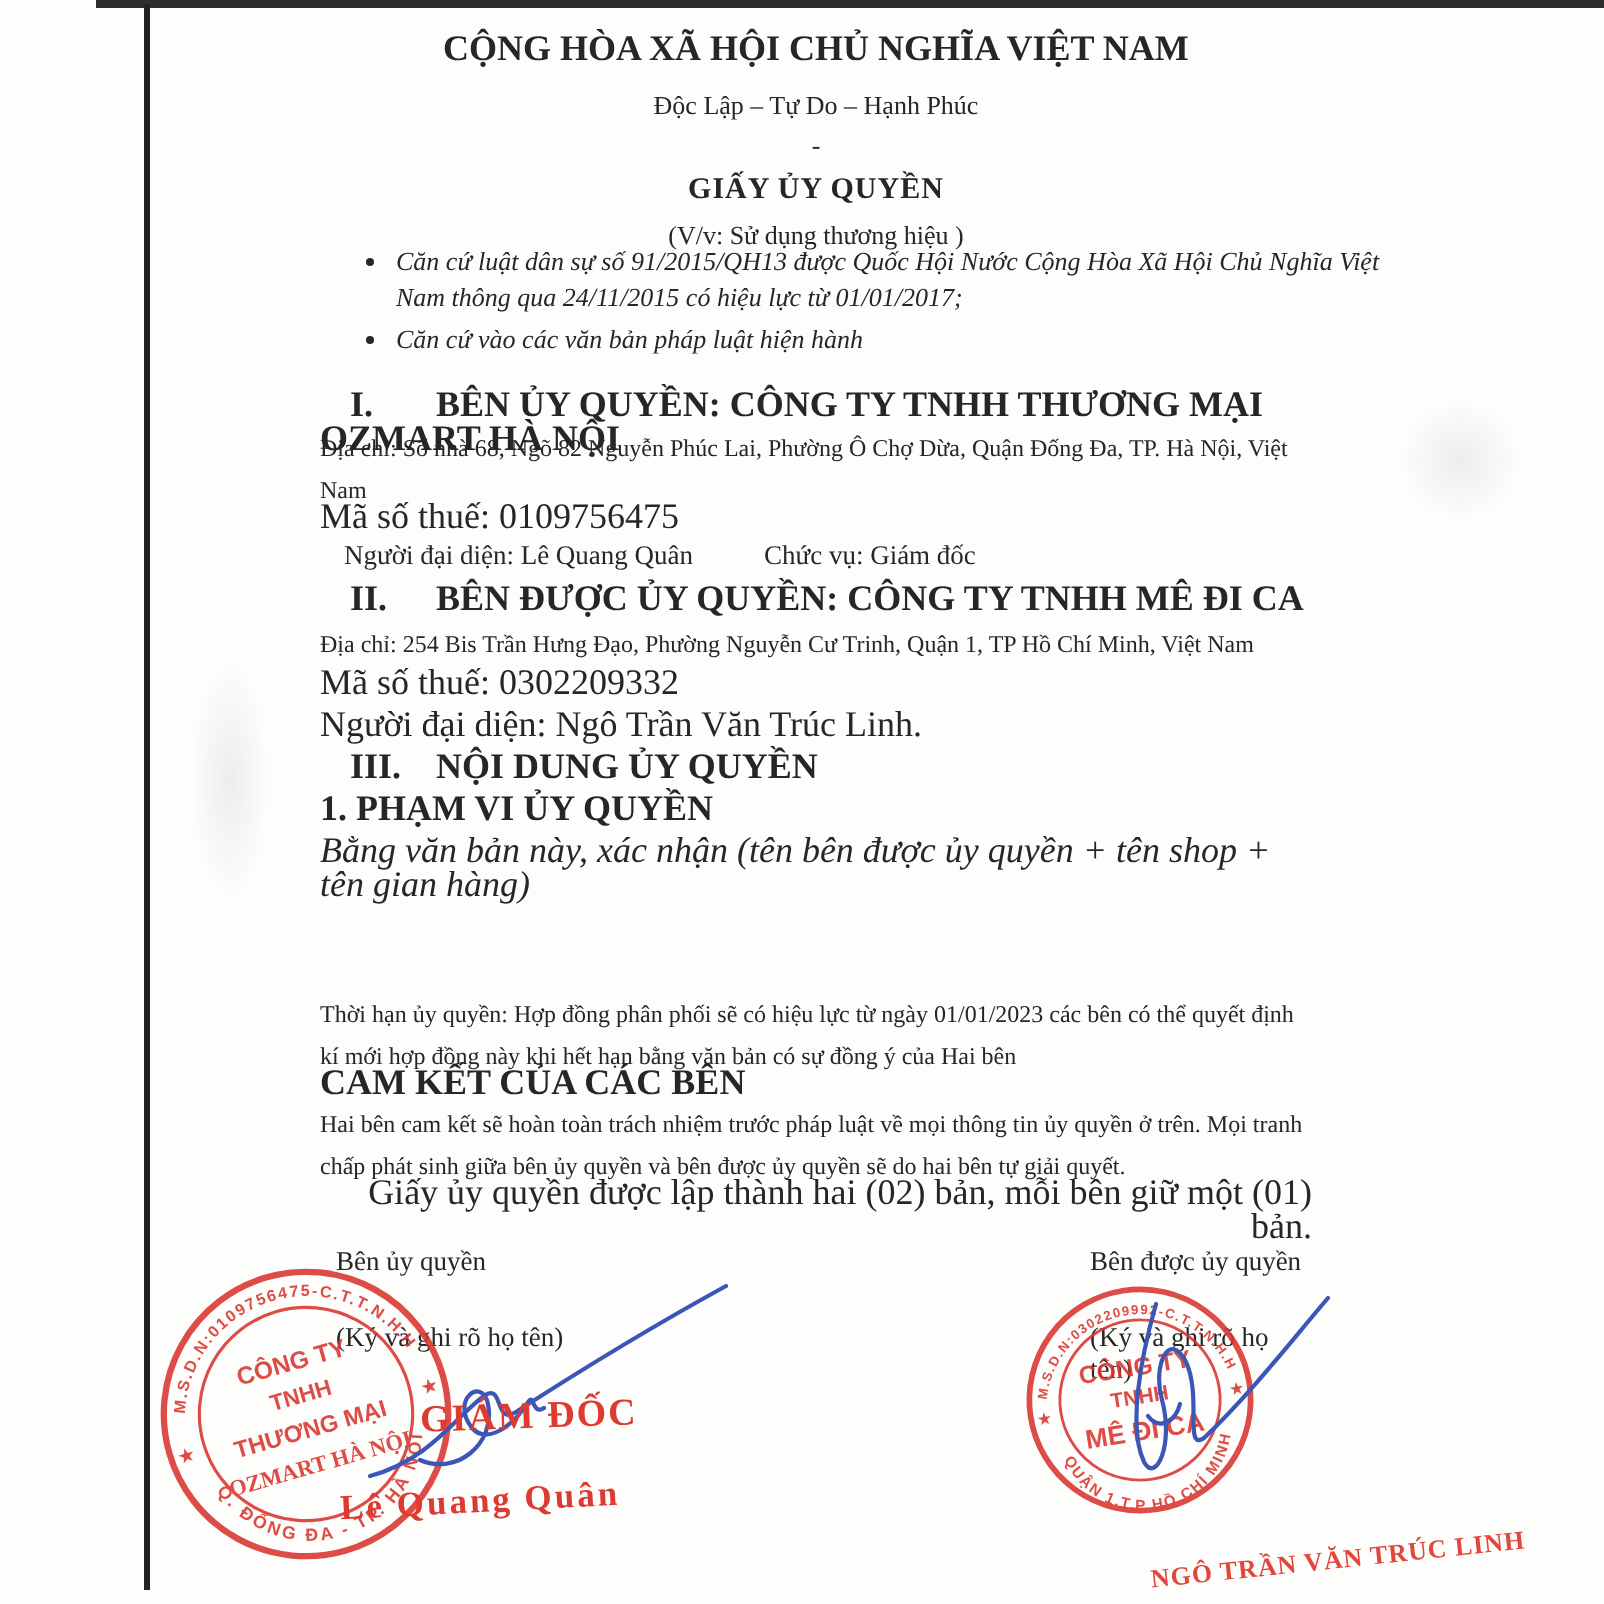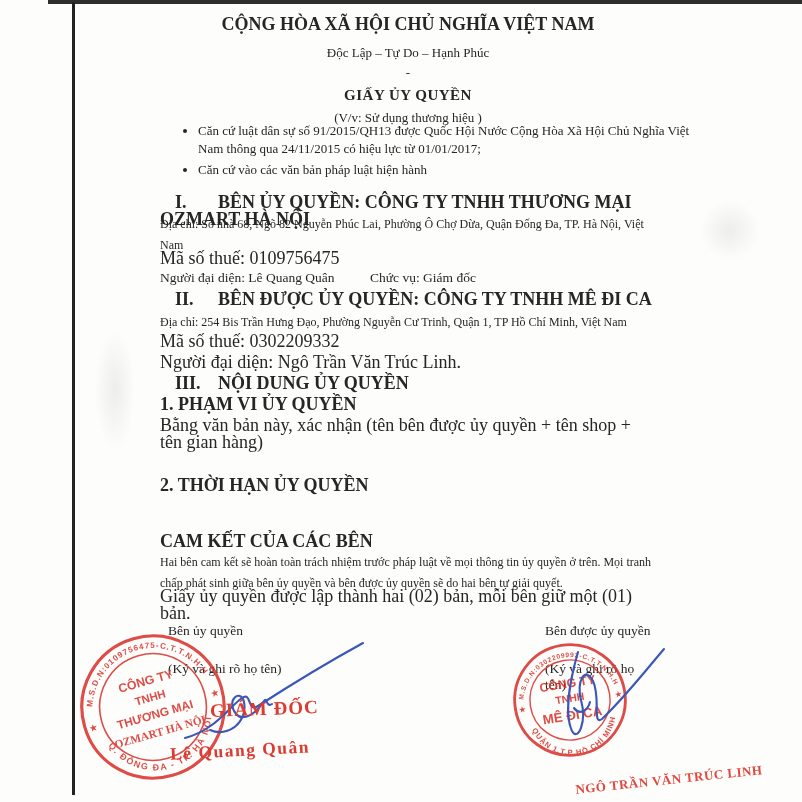--- a/index.html
+++ b/index.html
@@ -6,21 +6,21 @@
   .page{
     position:relative;width:802px;height:802px;background:#fdfdfb;
     font-family:"Liberation Serif","DejaVu Serif",serif;color:#262626;
     overflow:hidden;margin:0 auto;
   }
   .scan-topbar{position:absolute;left:48px;top:0;width:754px;height:4px;background:#2e2e2e;}
   .scan-vline{position:absolute;left:72px;top:2px;width:3px;height:793px;background:#222;}
   .col{position:absolute;left:160px;width:496px;}
   .center{text-align:center;}
   .b{font-weight:bold;}
-  .i{}
+  .i{font-style:italic;}
   .fs13{font-size:13px;line-height:17px;}
   .fs135{font-size:18px;line-height:17px;}
   .fs15{font-size:15px;line-height:18px;}
   .addr{line-height:21px;font-size:12px;}
   .head-row .numeral{display:inline-block;width:43px;padding-left:15px;}
   .bullets{margin:0;padding-left:38px;font-size:13px;line-height:18px;}
   .bullets li{margin-bottom:3px;}
   .rep-row{position:relative;font-size:13.5px;}
   .rep-row .pos{position:absolute;left:210px;top:0;}
   .sig-row{position:relative;font-size:13.5px;height:18px;}
@@ -57,45 +57,45 @@
     <li>Căn cứ luật dân sự số 91/2015/QH13 được Quốc Hội Nước Cộng Hòa Xã Hội Chủ Nghĩa Việt Nam thông qua 24/11/2015 có hiệu lực từ 01/01/2017;</li>
     <li>Căn cứ vào các văn bản pháp luật hiện hành</li>
   </ul>
 
 
   <div class="col b fs135 head-row" style="top:194px;">
     <span class="numeral">I.</span><span>BÊN ỦY QUYỀN: CÔNG TY TNHH THƯƠNG MẠI OZMART HÀ NỘI</span>
   </div>
   <div class="col addr" style="top:214px;">Địa chỉ: Số nhà 68, Ngõ 82 Nguyễn Phúc Lai, Phường Ô Chợ Dừa, Quận Đống Đa, TP. Hà Nội, Việt Nam</div>
   <div class="col fs135" style="top:250px;">Mã số thuế: 0109756475</div>
-  <div class="col rep-row" style="top:270px;">
+  <div class="col rep-row" style="top:270px;margin-left:12px;">
     <span>Người đại diện: Lê Quang Quân</span>
     <span class="pos">Chức vụ: Giám đốc</span>
   </div>
 
   <div class="col b fs135 head-row" style="top:291px;">
     <span class="numeral">II.</span><span>BÊN ĐƯỢC ỦY QUYỀN: CÔNG TY TNHH MÊ ĐI CA</span>
   </div>
   <div class="col addr" style="top:312px;">Địa chỉ: 254 Bis Trần Hưng Đạo, Phường Nguyễn Cư Trinh, Quận 1, TP Hồ Chí Minh, Việt Nam</div>
   <div class="col fs135" style="top:333px;">Mã số thuế: 0302209332</div>
   <div class="col b fs135 head-row" style="top:375px;">
     <span class="numeral">III.</span><span>NỘI DUNG ỦY QUYỀN</span>
   </div>
 
   <div class="col fs135" style="top:354px;">Người đại diện: Ngô Trần Văn Trúc Linh.</div>
 
   <div class="col b fs135" style="top:396px;">1. PHẠM VI ỦY QUYỀN</div>
   <div class="col i fs135" style="top:417px;">Bằng văn bản này, xác nhận (tên bên được ủy quyền + tên shop + tên gian hàng)</div>
 
-  <div class="col b fs135" style="top:477px;">2. THỜI HẠN ỦY QUYỀN</div>
+  <div class="col addr" style="top:497px;">Thời hạn ủy quyền:  Hợp đồng phân phối sẽ có hiệu lực từ ngày 01/01/2023 các bên có thể quyết định kí mới hợp đồng này khi hết hạn bằng văn bản có sự đồng ý của Hai bên</div>
 
   <div class="col b fs135" style="top:533px;">CAM KẾT CỦA CÁC BÊN</div>
   <div class="col addr" style="top:552px;">Hai bên cam kết sẽ hoàn toàn trách nhiệm trước pháp luật về mọi thông tin ủy quyền ở trên. Mọi tranh chấp phát sinh giữa bên ủy quyền và bên được ủy quyền sẽ do hai bên tự giải quyết.</div>
 
-  <div class="col fs135" style="top:588px;">Giấy ủy quyền được lập thành hai (02) bản, mỗi bên giữ một (01) bản.</div>
+  <div class="col fs135" style="top:588px;text-align:right;">Giấy ủy quyền được lập thành hai (02) bản, mỗi bên giữ một (01) bản.</div>
 
   <div class="col sig-row" style="top:607px;">
     <span class="left-part">Bên ủy quyền</span>
     <span class="right-part">Bên được ủy quyền</span>
   </div>
   <div class="col sig-row" style="top:627px;">
     <span class="left-part">(Ký và ghi rõ họ tên)</span>
     <span class="right-part">(Ký và ghi rõ họ tên)</span>
   </div>
 

